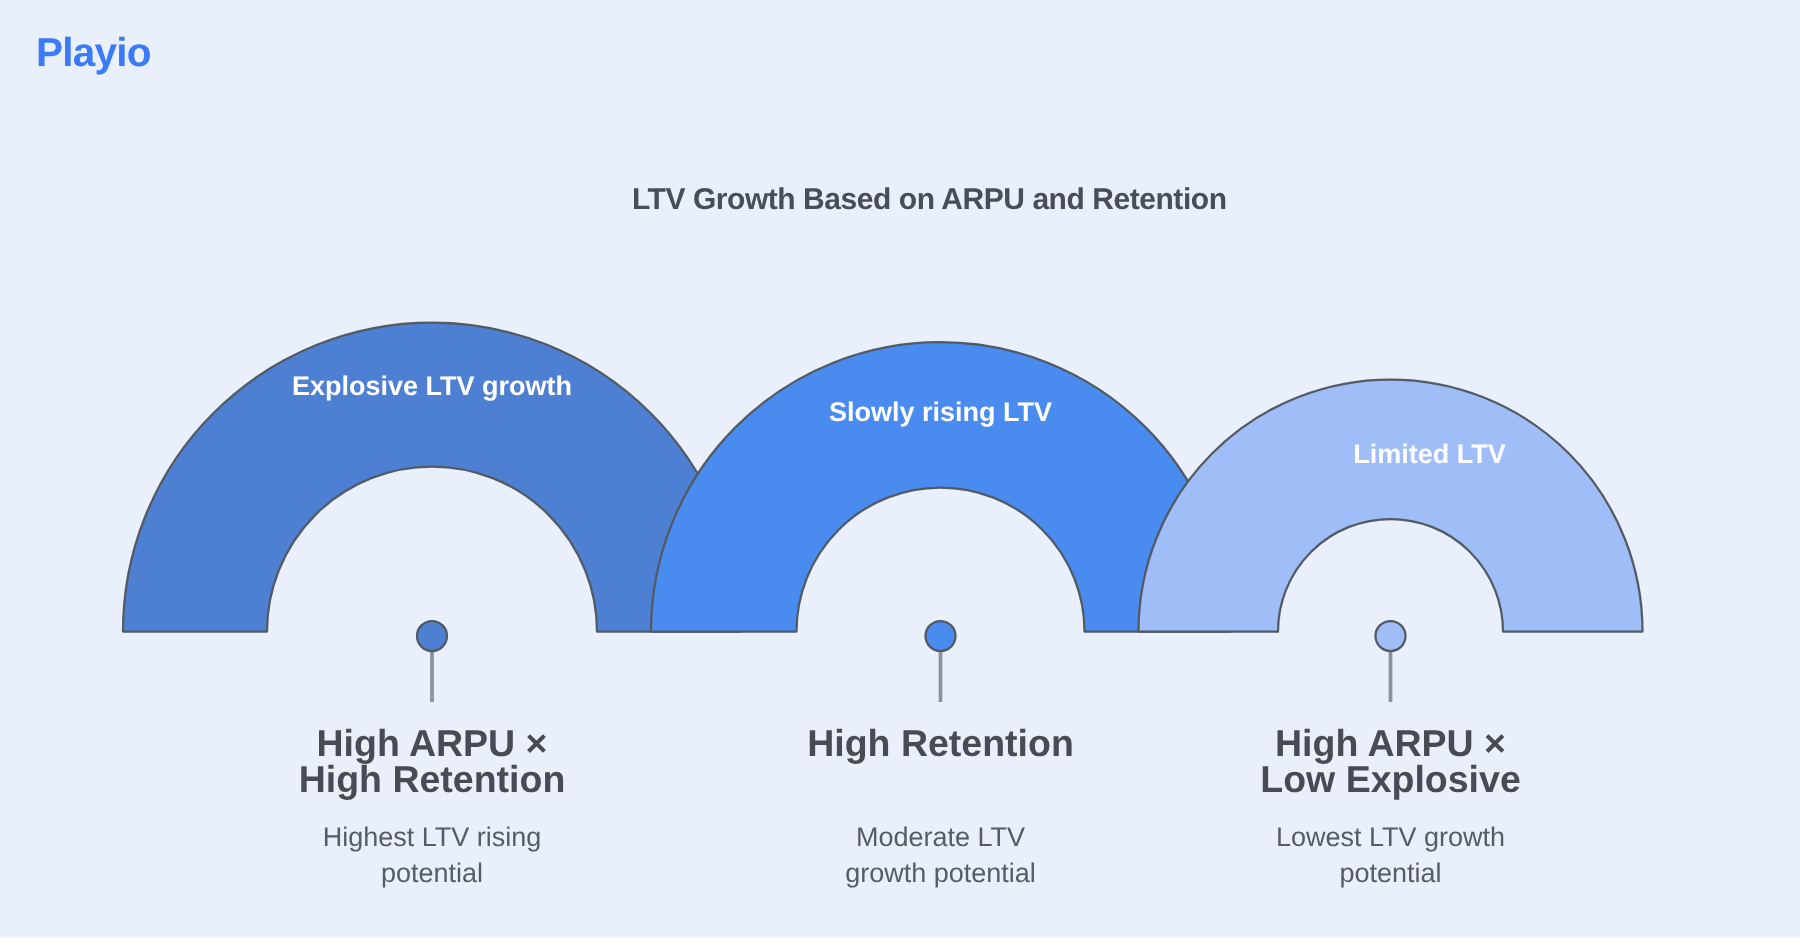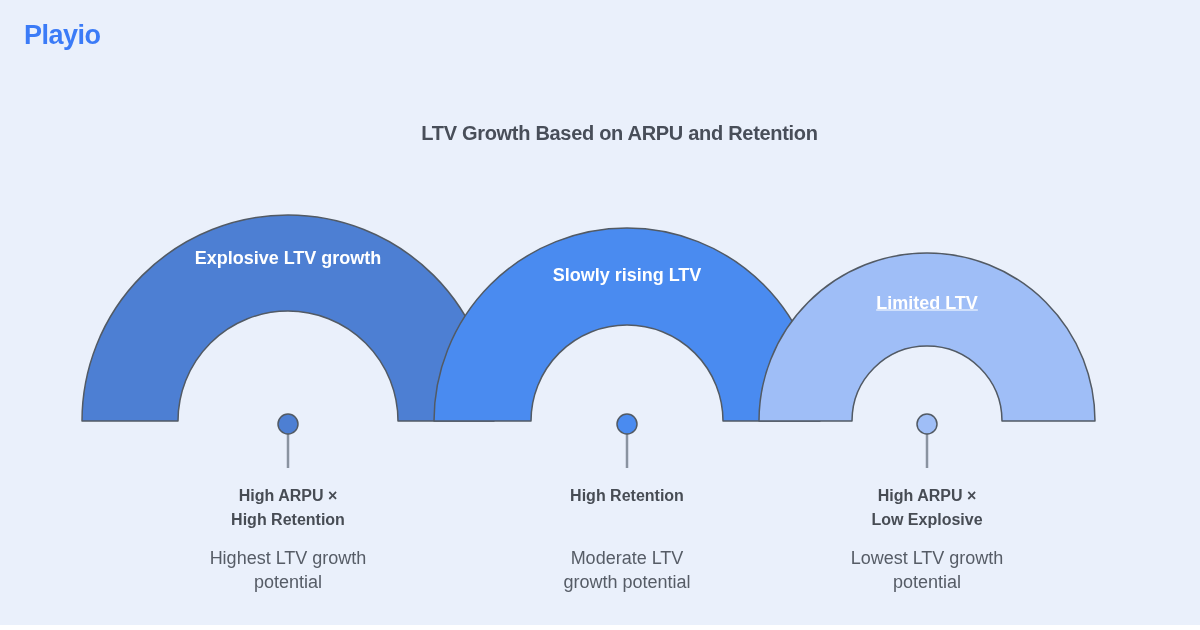--- a/index.html
+++ b/index.html
@@ -25,29 +25,29 @@
 
   .diagram-svg{position:absolute;left:0;top:0;}
 
   .arch-label{
     position:absolute;transform:translate(-50%,-50%);
     color:#ffffff;font-weight:bold;font-size:18px;white-space:nowrap;
     text-align:center;
   }
   .arch-label.l1{left:288px;top:258px;}
   .arch-label.l2{left:627px;top:275px;}
-  .arch-label.l3{left:927px;top:303px;text-decoration:underline;}
+  .arch-label.l3{left:953px;top:303px;}
 
   .col{
     position:absolute;transform:translateX(-50%);
     text-align:center;white-space:nowrap;
   }
   .factor{
     top:484px;
-    font-size:16px;font-weight:bold;color:#474c54;line-height:24px;
+    font-size:25px;font-weight:bold;color:#474c54;line-height:24px;
   }
   .desc{
     top:546px;
     font-size:18px;color:#565c66;line-height:24px;
   }
   .c1{left:288px;} .c2{left:627px;} .c3{left:927px;}
 
   .bottom-strip{
     position:absolute;left:0;right:0;bottom:0;height:5px;background:#ffffff;
   }
@@ -89,21 +89,21 @@
   </div>
   <div class="col factor c2">
     <div>High Retention</div>
   </div>
   <div class="col factor c3">
     <div>High ARPU ×</div>
     <div>Low Explosive</div>
   </div>
 
   <div class="col desc c1">
-    <div>Highest LTV growth</div>
+    <div>Highest LTV rising</div>
     <div>potential</div>
   </div>
   <div class="col desc c2">
     <div>Moderate LTV</div>
     <div>growth potential</div>
   </div>
   <div class="col desc c3">
     <div>Lowest LTV growth</div>
     <div>potential</div>
   </div>

